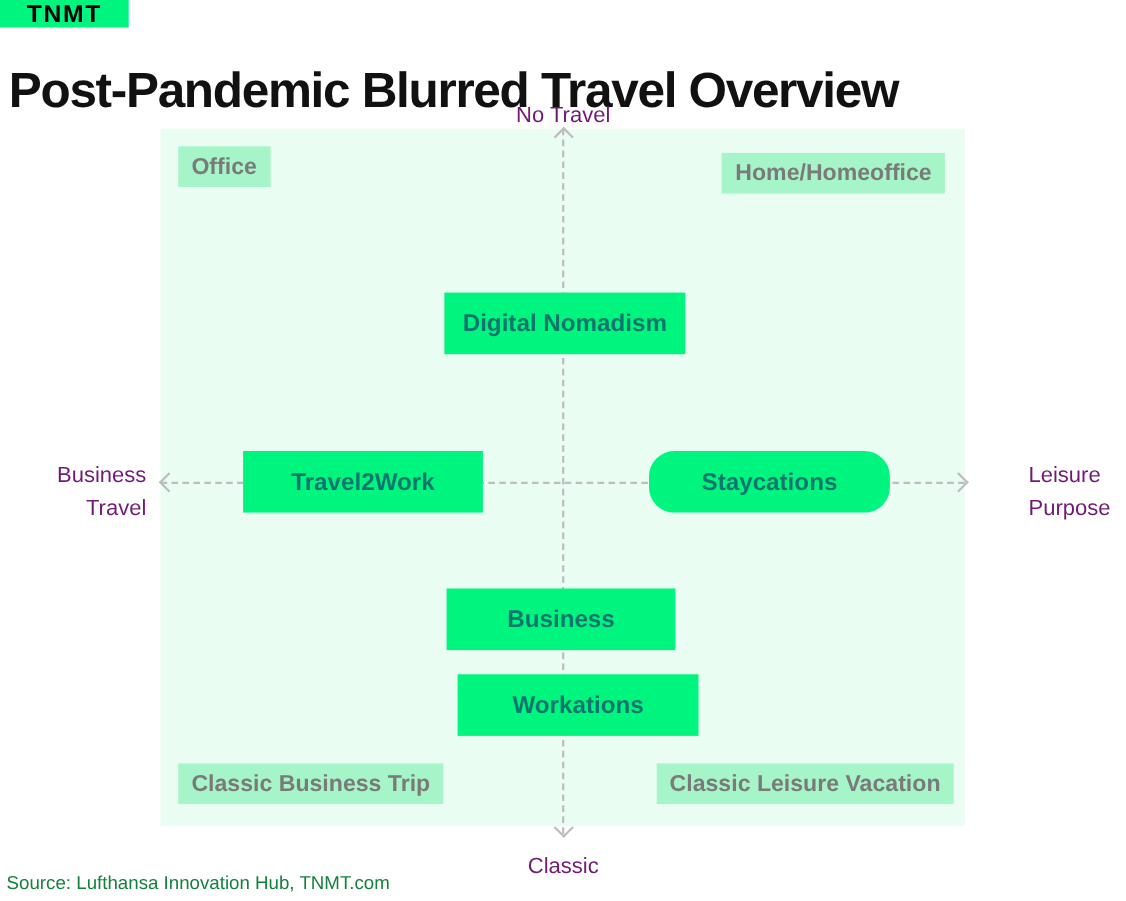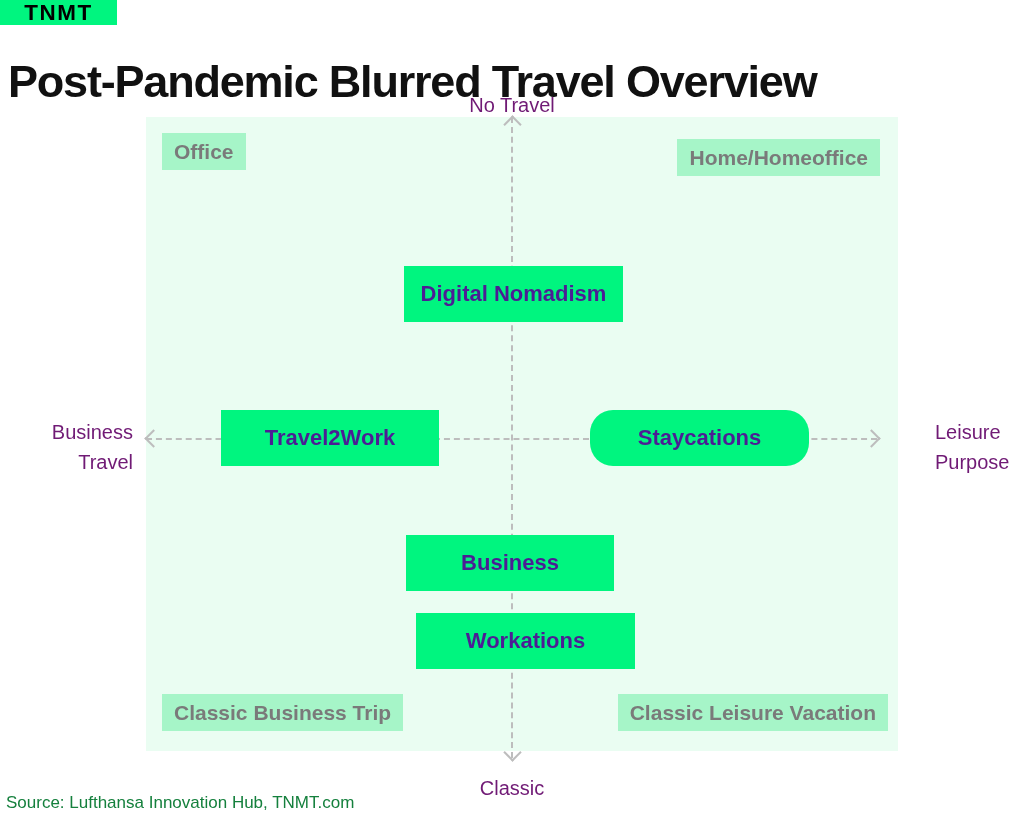--- a/index.html
+++ b/index.html
@@ -50,21 +50,20 @@
   }
 
   
   #matrix-panel {
     position: absolute;
     left: 146px;
     top: 117px;
     width: 731px;
     height: 634px;
     background: #EAFDF2;
-    padding-left: 21px;
   }
 
   
   .axis-line-v {
     position: absolute;
     left: 365px;
     top: 0px;
     width: 0px;
     height: 641px;
     border-left: 2px dashed #BDBDBD;
@@ -139,21 +138,21 @@
   }
   #tag-office              { left: 16px;  top: 16px; }
   #tag-home-homeoffice     { right: 18px; top: 22px; }
   #tag-classic-business    { left: 16px;  bottom: 20px; }
   #tag-classic-leisure     { right: 10px; bottom: 20px; }
 
   
   .concept-box {
     position: absolute;
     background: #00F57F;
-    color: #4c1d95;
+    color: #0f766e;
     font-size: 22px;
     font-weight: 700;
     display: flex;
     align-items: center;
     justify-content: center;
     height: 56px;
     box-sizing: border-box;
     white-space: nowrap;
   }
   #box-digital-nomadism { left: 258px; top: 149px; width: 219px; }

